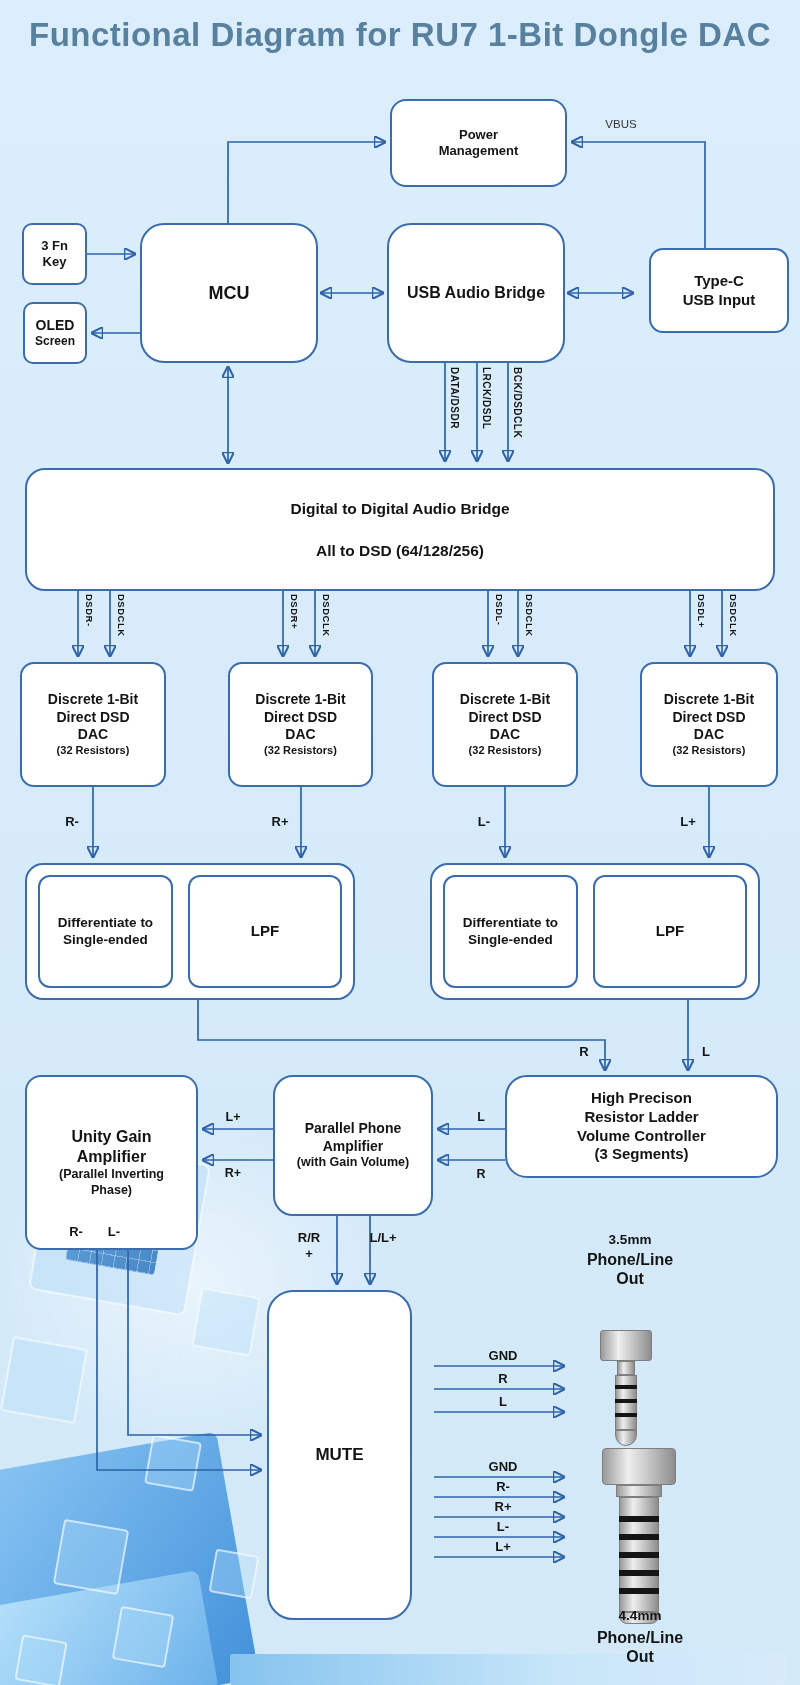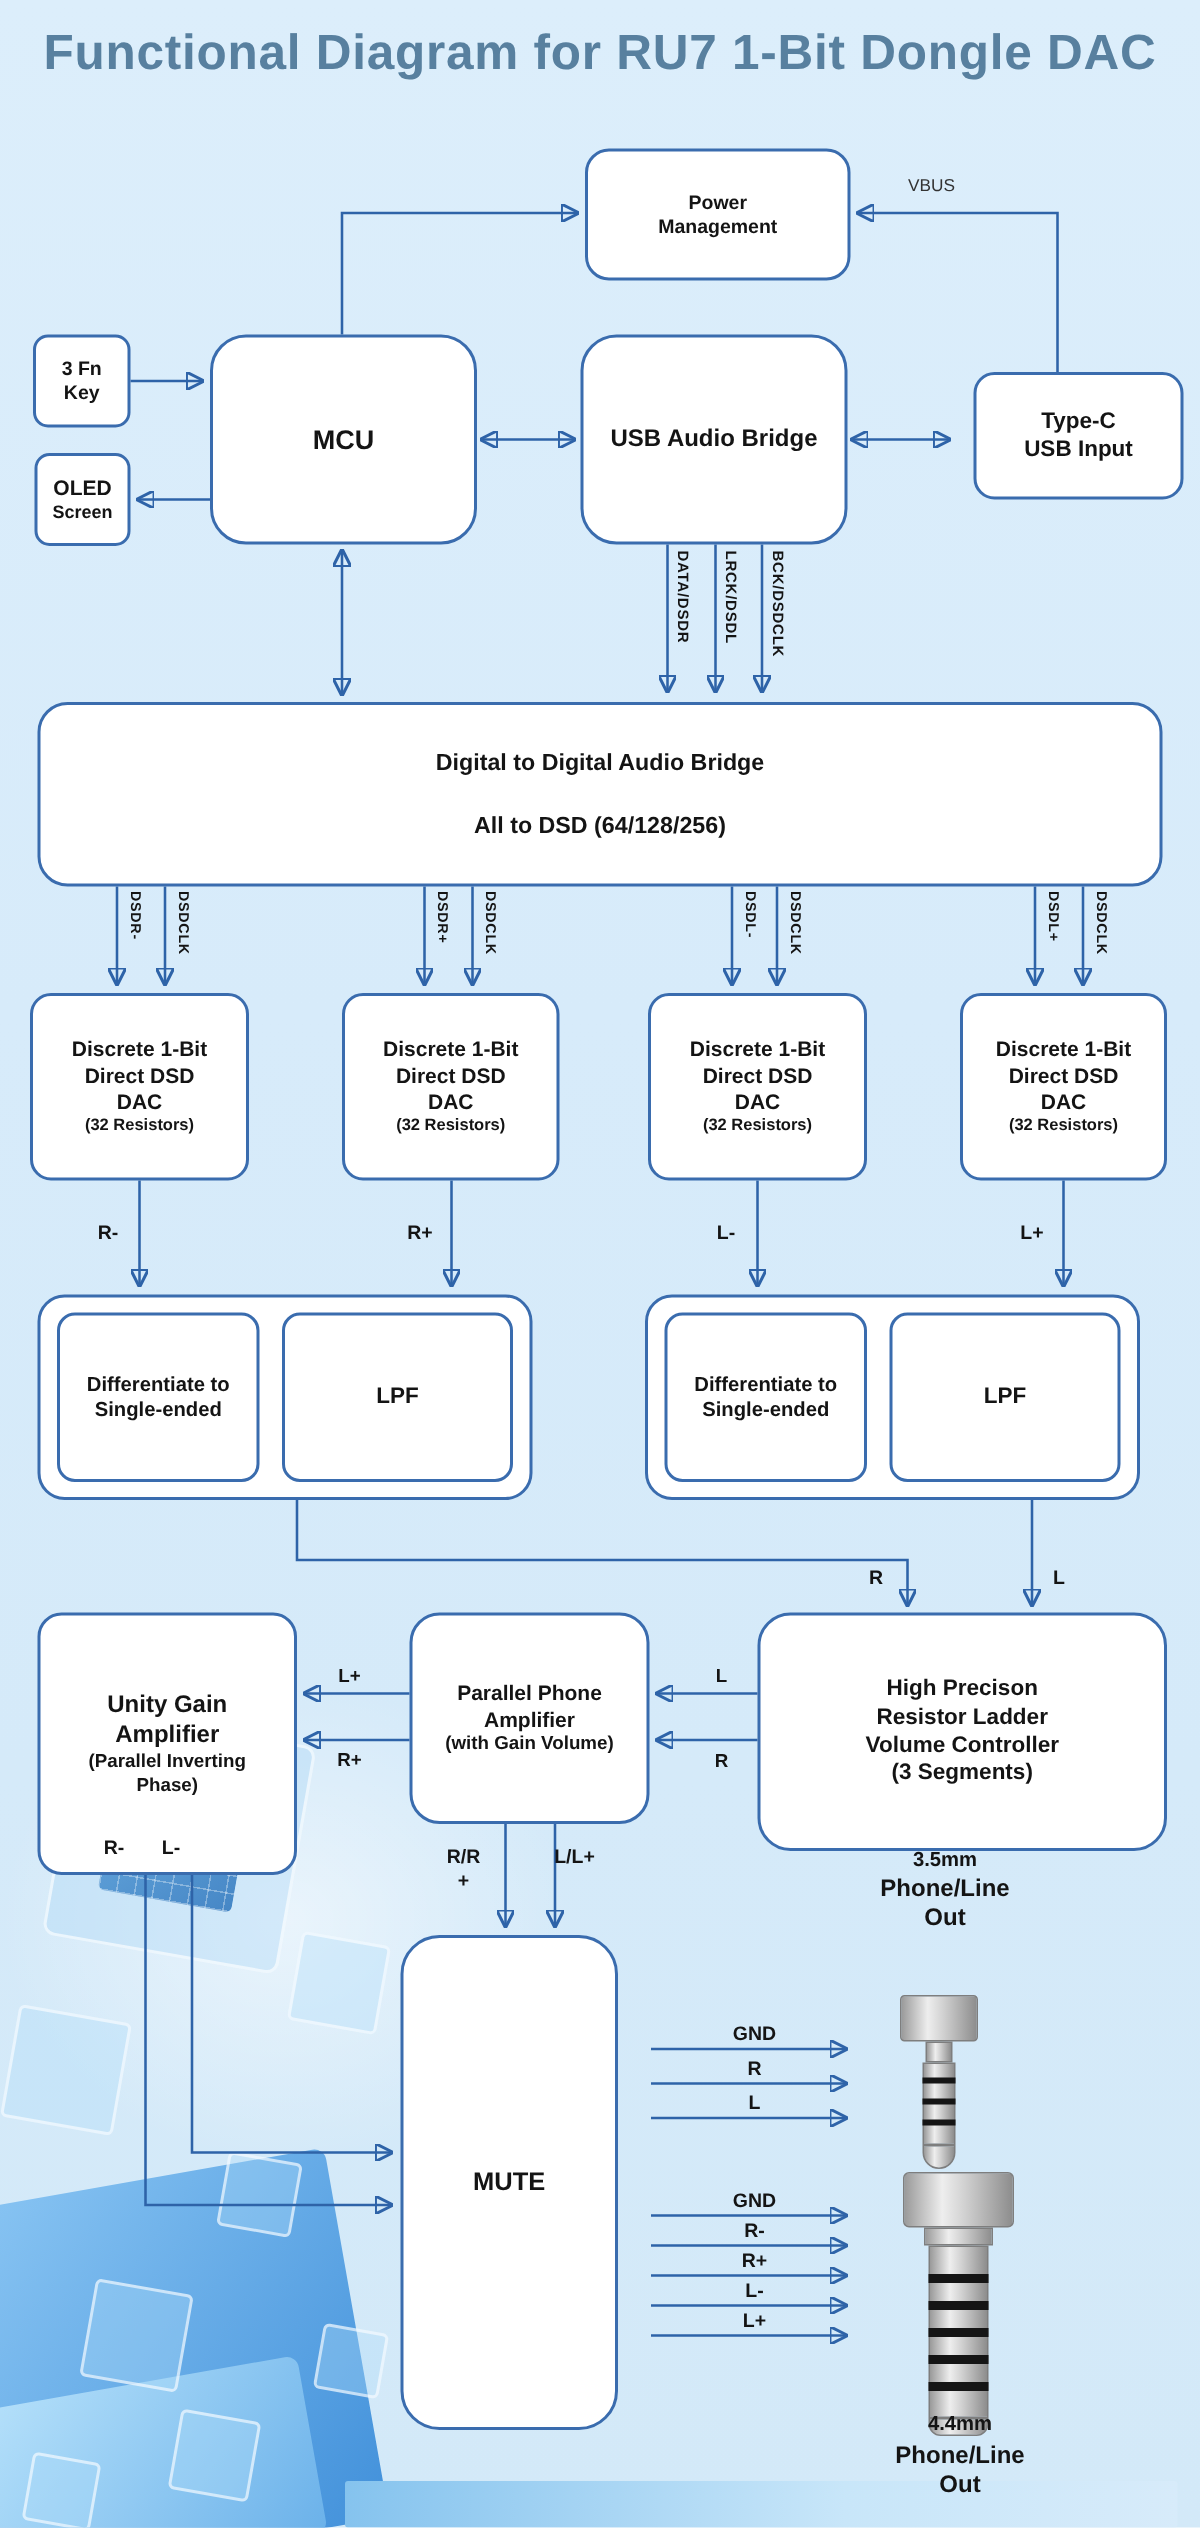--- a/index.html
+++ b/index.html
@@ -182,21 +182,21 @@
   <span style="font-size:16px;">Unity Gain
 Amplifier</span>
   <span style="font-size:12.5px;">(Parallel Inverting
 Phase)</span>
 </div>
 <div class="box" style="left:273px;top:1075px;width:160px;height:141px;border-radius:20px;">
   <span style="font-size:14px;">Parallel Phone
 Amplifier</span>
   <span style="font-size:12.5px;">(with Gain Volume)</span>
 </div>
-<div class="box" style="left:505px;top:1075px;width:273px;height:159px;border-radius:22px;font-size:15px;">High Precison
+<div class="box" style="left:505px;top:1075px;width:273px;height:103px;border-radius:22px;font-size:15px;">High Precison
 Resistor Ladder
 Volume Controller
 (3 Segments)</div>
 
 <div class="box" style="left:267px;top:1290px;width:145px;height:330px;border-radius:26px;font-size:17px;">MUTE</div>
 
 <div class="lbl" style="left:598px;top:118px;width:46px;font-size:11.5px;font-weight:400;color:#333;">VBUS</div>
 
 <div class="vlbl" style="left:449px;top:367px;height:96px;">DATA/DSDR</div>
 <div class="vlbl" style="left:481px;top:367px;height:96px;">LRCK/DSDL</div>

